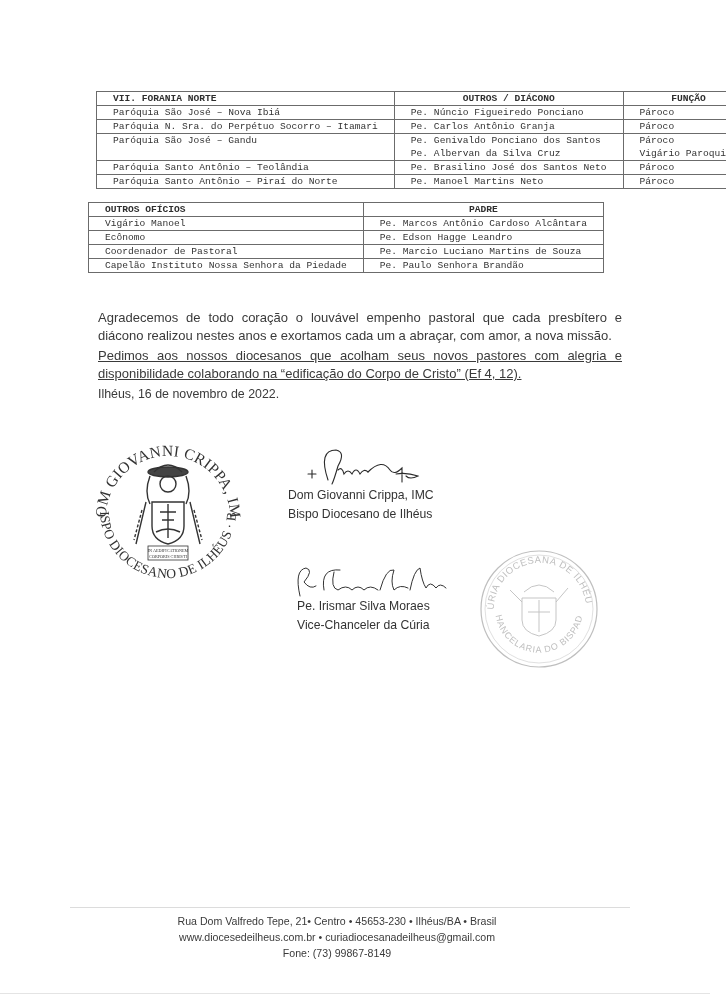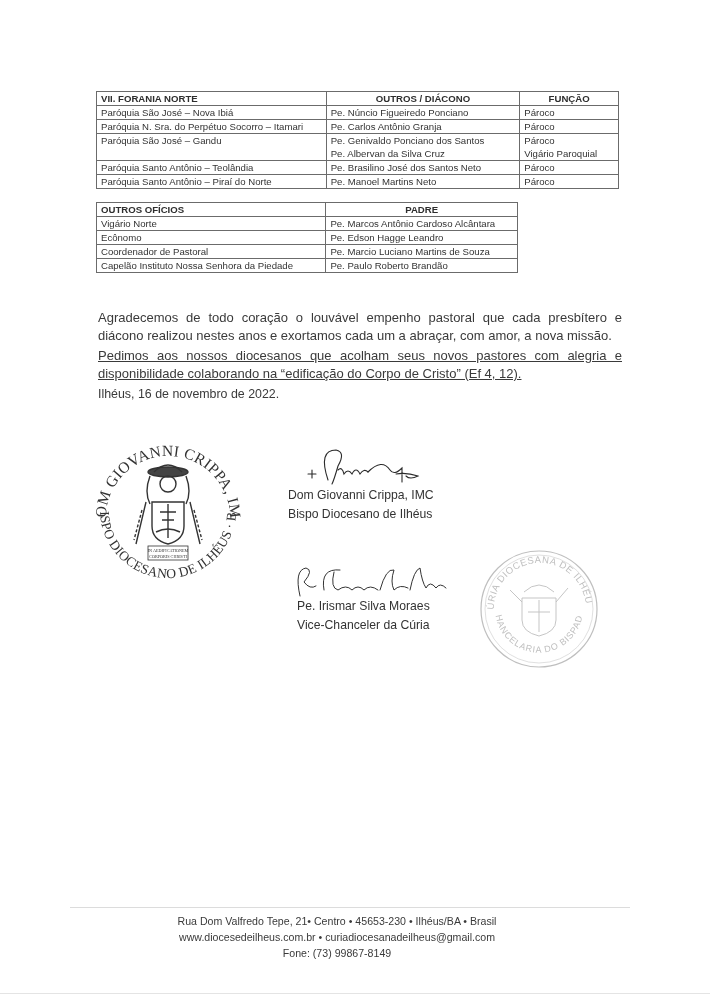--- a/index.html
+++ b/index.html
@@ -7,32 +7,33 @@
     width: 726px; height: 1000px; position: relative; overflow: hidden;
     font-family: "Liberation Sans", "DejaVu Sans", sans-serif;
     color: #2a2a2a;
   }
   .tbl {
     position: absolute; border-collapse: collapse;
     font-size: 9.6px; line-height: 13px; color: #333;
   }
   .tbl td, .tbl th {
     border: 1px solid #6b6b6b;
-    padding: 0 4px;
+    padding: 0 16px;
     vertical-align: top;
     white-space: nowrap;
+    font-family: Liberation Mono, monospace;
   }
   .tbl th { font-weight: bold; text-align: center; color: #2e2e2e; }
   .tbl th.left { text-align: left; }
   .tbl .stack span { display: block; }
   #t1 { left: 96px; top: 91px; width: 523px; }
   #t1 col.c1 { width: 230px; }
   #t1 col.c2 { width: 194px; }
   #t1 col.c3 { width: 99px; }
-  #t2 { left: 96px; top: 202px; width: 422px; }
+  #t2 { left: 88px; top: 202px; width: 422px; }
   #t2 col.c1 { width: 230px; }
   #t2 col.c2 { width: 192px; }
 
   .para {
     position: absolute; left: 98px; width: 524px;
     font-size: 13px; line-height: 18px; color: #3a3a3a;
     text-align: justify; text-align-last: left;
   }
   #p1 { top: 296px; }
   #p2 { top: 334px; text-decoration: underline; }
@@ -120,34 +121,34 @@
       <col class="c2">
     </colgroup>
   <thead>
     <tr>
       <th class="left">OUTROS OFÍCIOS</th>
       <th>PADRE</th>
     </tr>
   </thead>
   <tbody>
     <tr>
-      <td>Vigário Norte</td>
+      <td>Vigário Manoel</td>
       <td>Pe. Marcos Antônio Cardoso Alcântara</td>
     </tr>
     <tr>
       <td>Ecônomo</td>
       <td>Pe. Edson Hagge Leandro</td>
     </tr>
     <tr>
       <td>Coordenador de Pastoral</td>
       <td>Pe. Marcio Luciano Martins de Souza</td>
     </tr>
     <tr>
       <td>Capelão Instituto Nossa Senhora da Piedade</td>
-      <td>Pe. Paulo Roberto Brandão</td>
+      <td>Pe. Paulo Senhora Brandão</td>
     </tr>
   </tbody>
 </table>
 
 <p id="p1" class="para">Agradecemos de todo coração o louvável empenho pastoral que cada presbítero e diácono realizou nestes anos e exortamos cada um a abraçar, com amor, a nova missão.</p>
 <p id="p2" class="para">Pedimos aos nossos diocesanos que acolham seus novos pastores com alegria e disponibilidade colaborando na “edificação do Corpo de Cristo” (Ef 4, 12).</p>
 <div id="date">Ilhéus, 16 de novembro de 2022.</div>
 
 <svg id="seal1" class="seal" viewBox="0 0 160 150">
   <defs>

